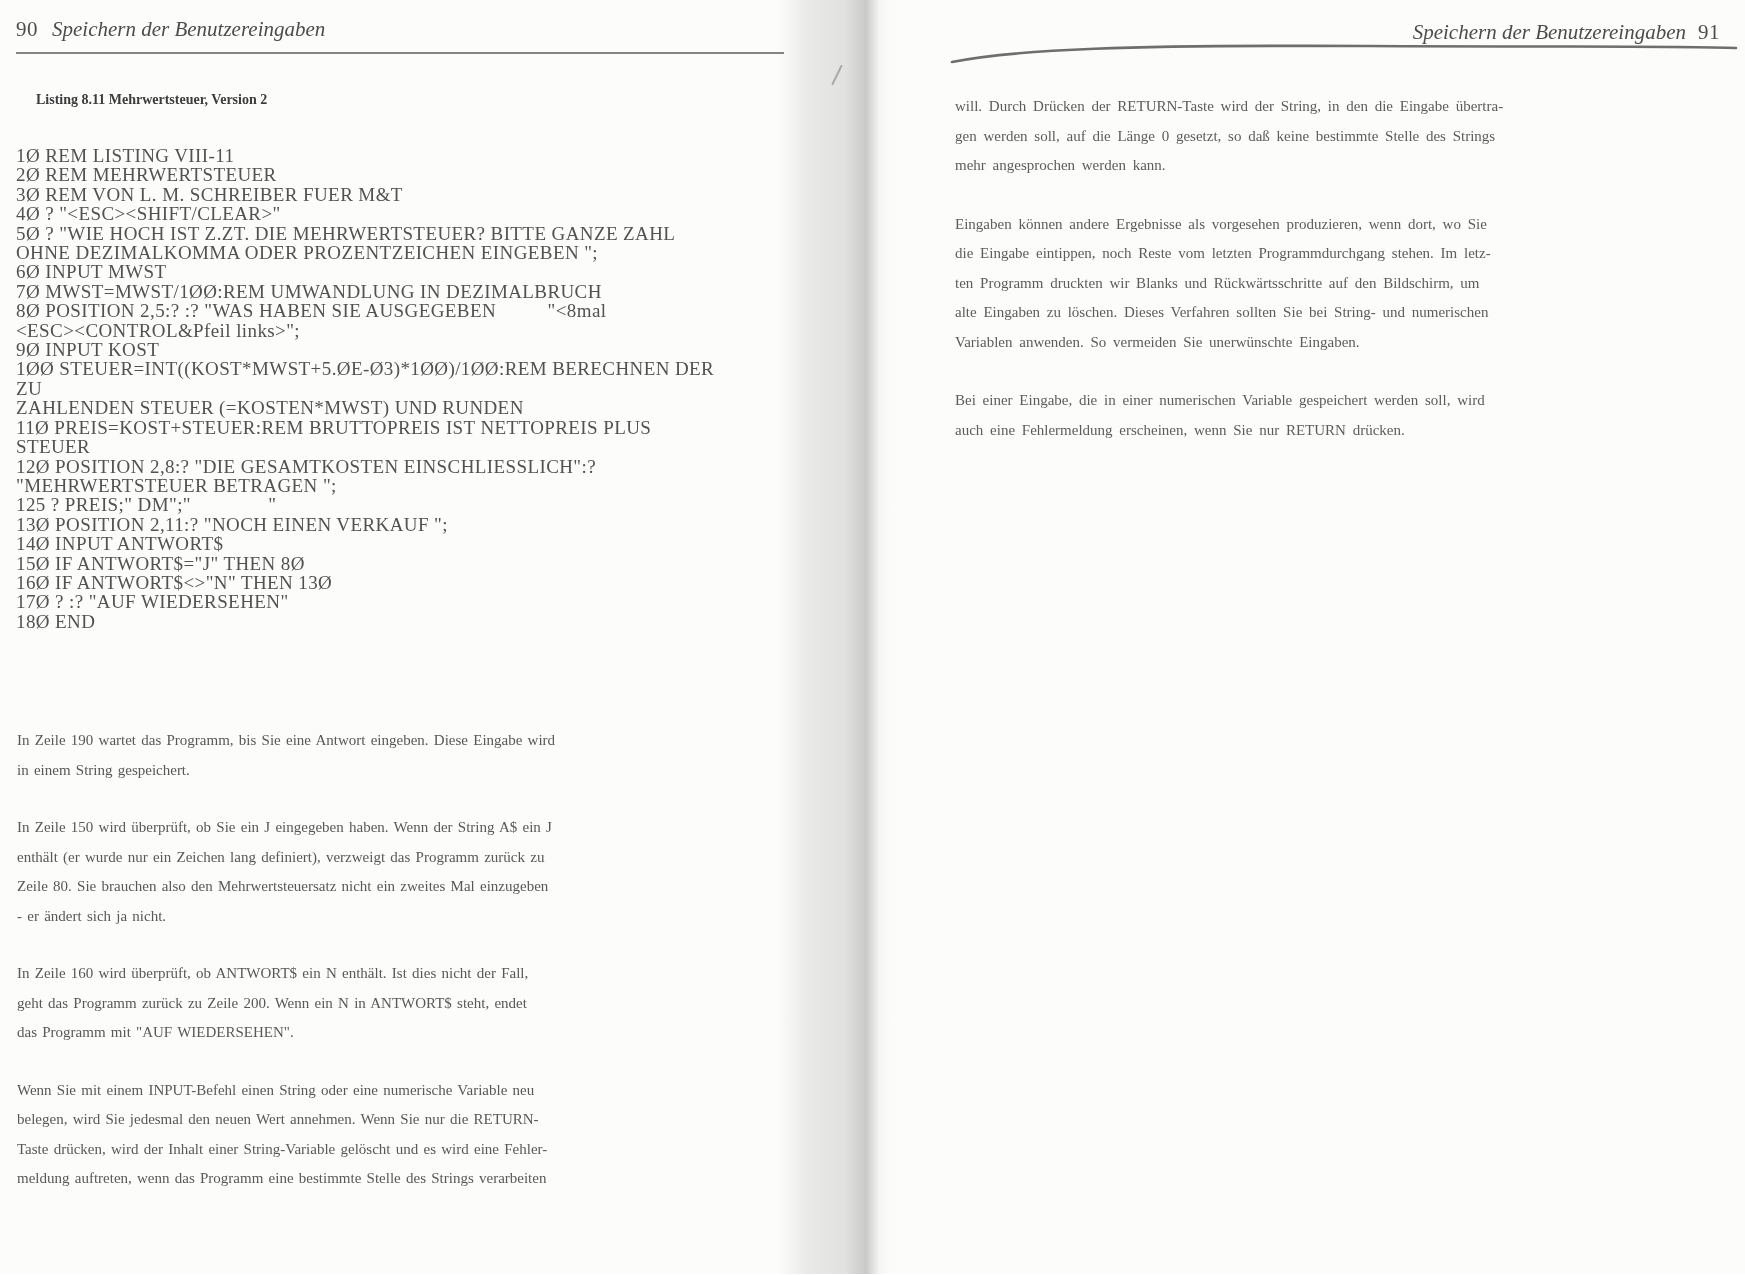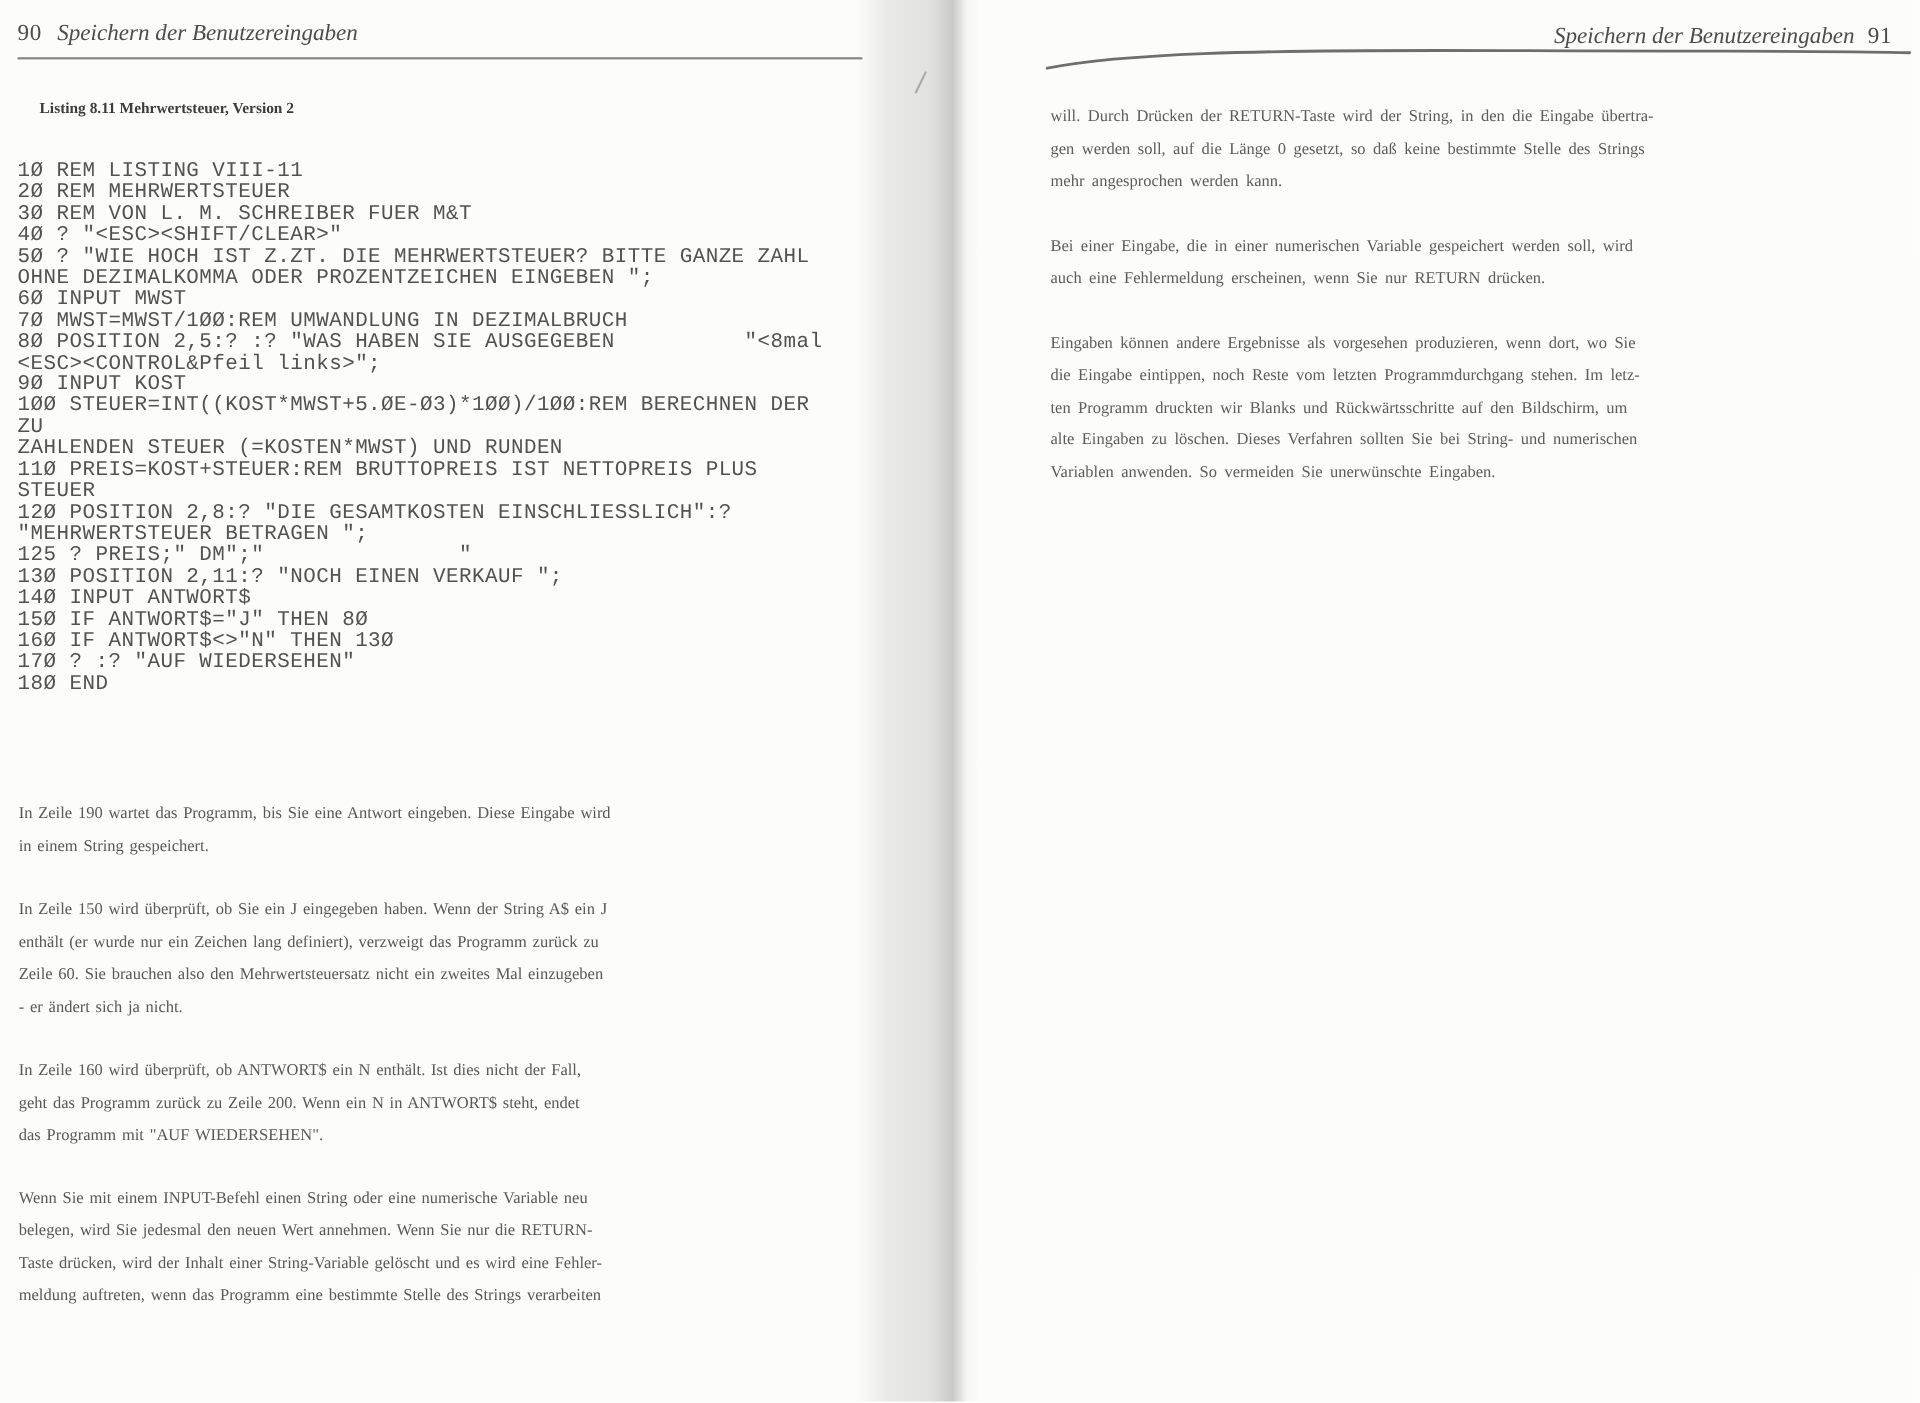--- a/index.html
+++ b/index.html
@@ -36,21 +36,21 @@
     background:#858581;
   }
   .rule-right { position:absolute; left:948px; top:40px; width:792px; height:30px; }
 
   .listing-title {
     position:absolute; left:16px; top:92px;
     font-size:14px; font-weight:bold; color:#3c3c3c; white-space:nowrap;margin-left:20px;
   }
   .code {
     position:absolute; left:16px; top:146px; margin:0;
-    font-family:Liberation Mono, monospace;
+    font-family:Liberation Serif, serif;
     font-size:19px; line-height:19.4px; letter-spacing:0.4px;
     color:#525252; white-space:pre;
   }
   .col { position:absolute; }
   .col p {
     margin:0 0 28px 0;
     font-size:15px; line-height:29.5px;
     white-space:pre-line; word-spacing:1.5px; color:#585858;
   }
   #left-col  { left:17px;  top:726px; width:785px; }
@@ -101,21 +101,21 @@
 15Ø IF ANTWORT$="J" THEN 8Ø
 16Ø IF ANTWORT$&lt;&gt;"N" THEN 13Ø
 17Ø ? :? "AUF WIEDERSEHEN"
 18Ø END</pre>
 
   <div class="col" id="left-col">
     <p>In Zeile 190 wartet das Programm, bis Sie eine Antwort eingeben. Diese Eingabe wird
 in einem String gespeichert.</p>
     <p>In Zeile 150 wird überprüft, ob Sie ein J eingegeben haben. Wenn der String A$ ein J
 enthält (er wurde nur ein Zeichen lang definiert), verzweigt das Programm zurück zu
-Zeile 60. Sie brauchen also den Mehrwertsteuersatz nicht ein zweites Mal einzugeben
+Zeile 80. Sie brauchen also den Mehrwertsteuersatz nicht ein zweites Mal einzugeben
 - er ändert sich ja nicht.</p>
     <p>In Zeile 160 wird überprüft, ob ANTWORT$ ein N enthält. Ist dies nicht der Fall,
 geht das Programm zurück zu Zeile 200. Wenn ein N in ANTWORT$ steht, endet
 das Programm mit "AUF WIEDERSEHEN".</p>
     <p>Wenn Sie mit einem INPUT-Befehl einen String oder eine numerische Variable neu
 belegen, wird Sie jedesmal den neuen Wert annehmen. Wenn Sie nur die RETURN-
 Taste drücken, wird der Inhalt einer String-Variable gelöscht und es wird eine Fehler-
 meldung auftreten, wenn das Programm eine bestimmte Stelle des Strings verarbeiten</p>
   </div>
 
@@ -125,22 +125,22 @@
   <div class="rule-right">
     <svg width="792" height="30" viewBox="0 0 792 30">
       <path d="M4,22 C70,9 180,5 420,6 C660,7 732,6 788,8" fill="none" stroke="#6e6e6c" stroke-width="2.6" stroke-linecap="round"></path>
     </svg>
   </div>
 
   <div class="col" id="right-col">
     <p>will. Durch Drücken der RETURN-Taste wird der String, in den die Eingabe übertra-
 gen werden soll, auf die Länge 0 gesetzt, so daß keine bestimmte Stelle des Strings
 mehr angesprochen werden kann.</p>
-    <p>Bei einer Eingabe, die in einer numerischen Variable gespeichert werden soll, wird
-auch eine Fehlermeldung erscheinen, wenn Sie nur RETURN drücken.</p>
     <p>Eingaben können andere Ergebnisse als vorgesehen produzieren, wenn dort, wo Sie
 die Eingabe eintippen, noch Reste vom letzten Programmdurchgang stehen. Im letz-
 ten Programm druckten wir Blanks und Rückwärtsschritte auf den Bildschirm, um
 alte Eingaben zu löschen. Dieses Verfahren sollten Sie bei String- und numerischen
 Variablen anwenden. So vermeiden Sie unerwünschte Eingaben.</p>
+    <p>Bei einer Eingabe, die in einer numerischen Variable gespeichert werden soll, wird
+auch eine Fehlermeldung erscheinen, wenn Sie nur RETURN drücken.</p>
   </div>
 
 </div>
 
 </body></html>

